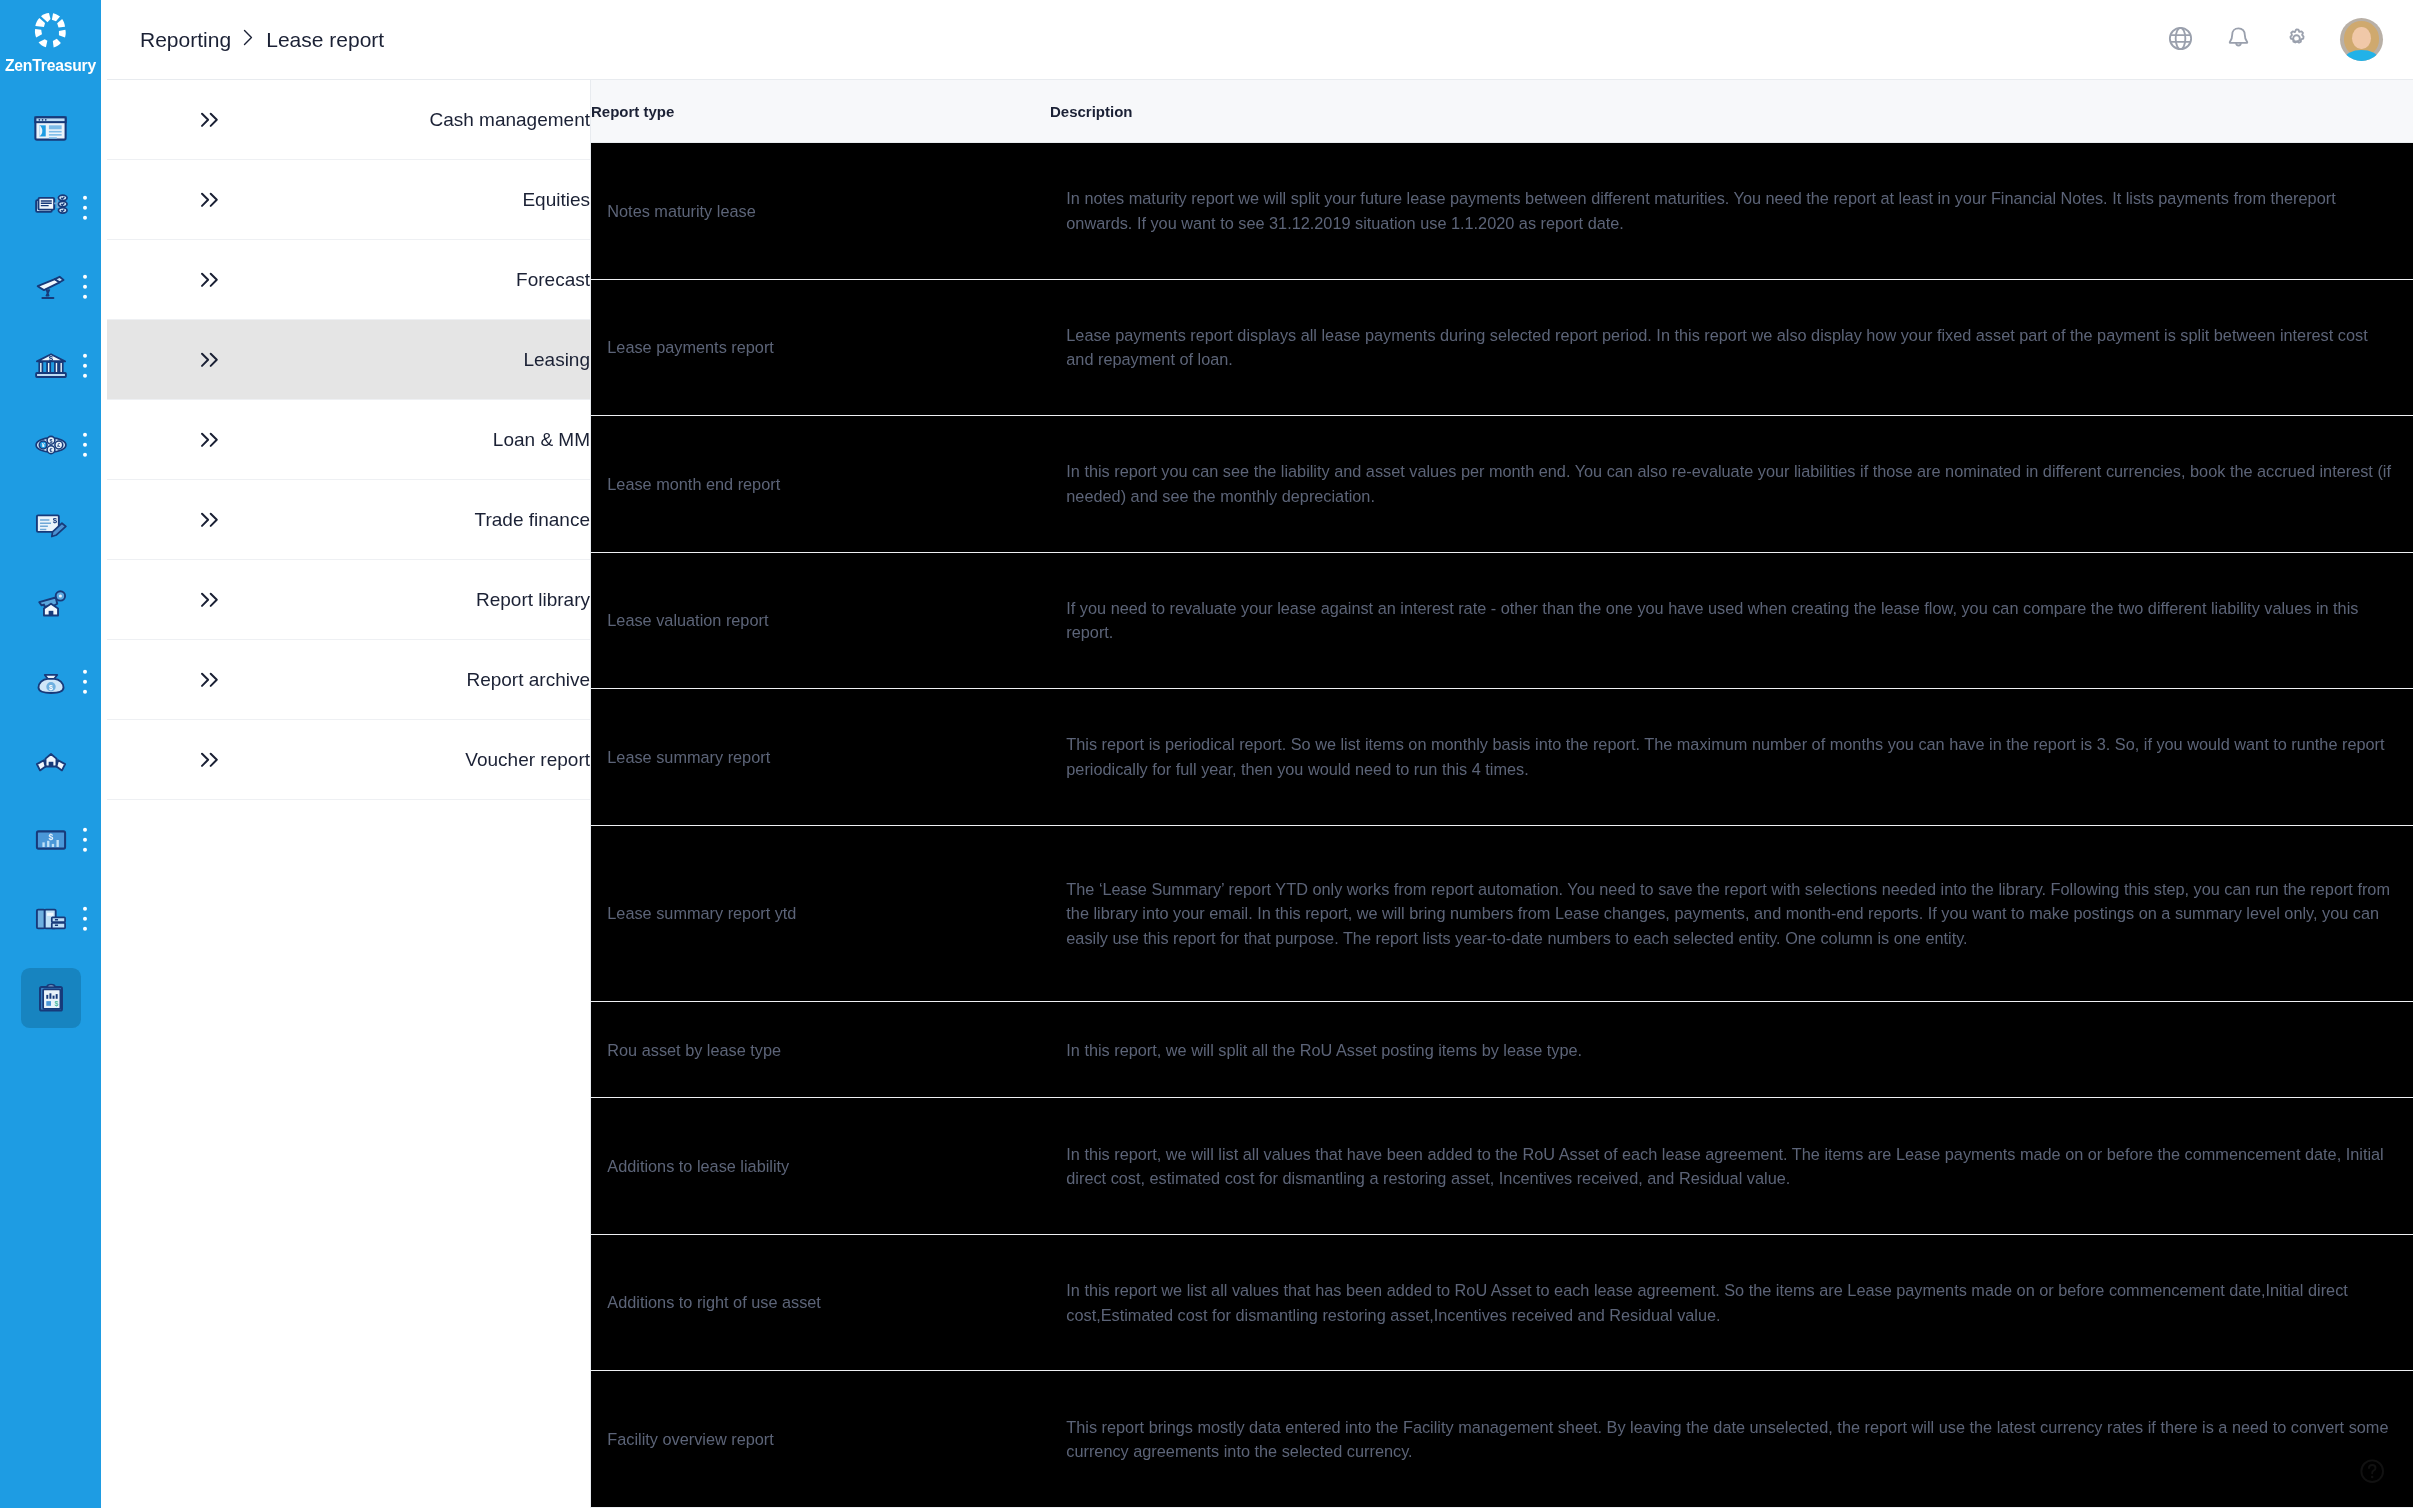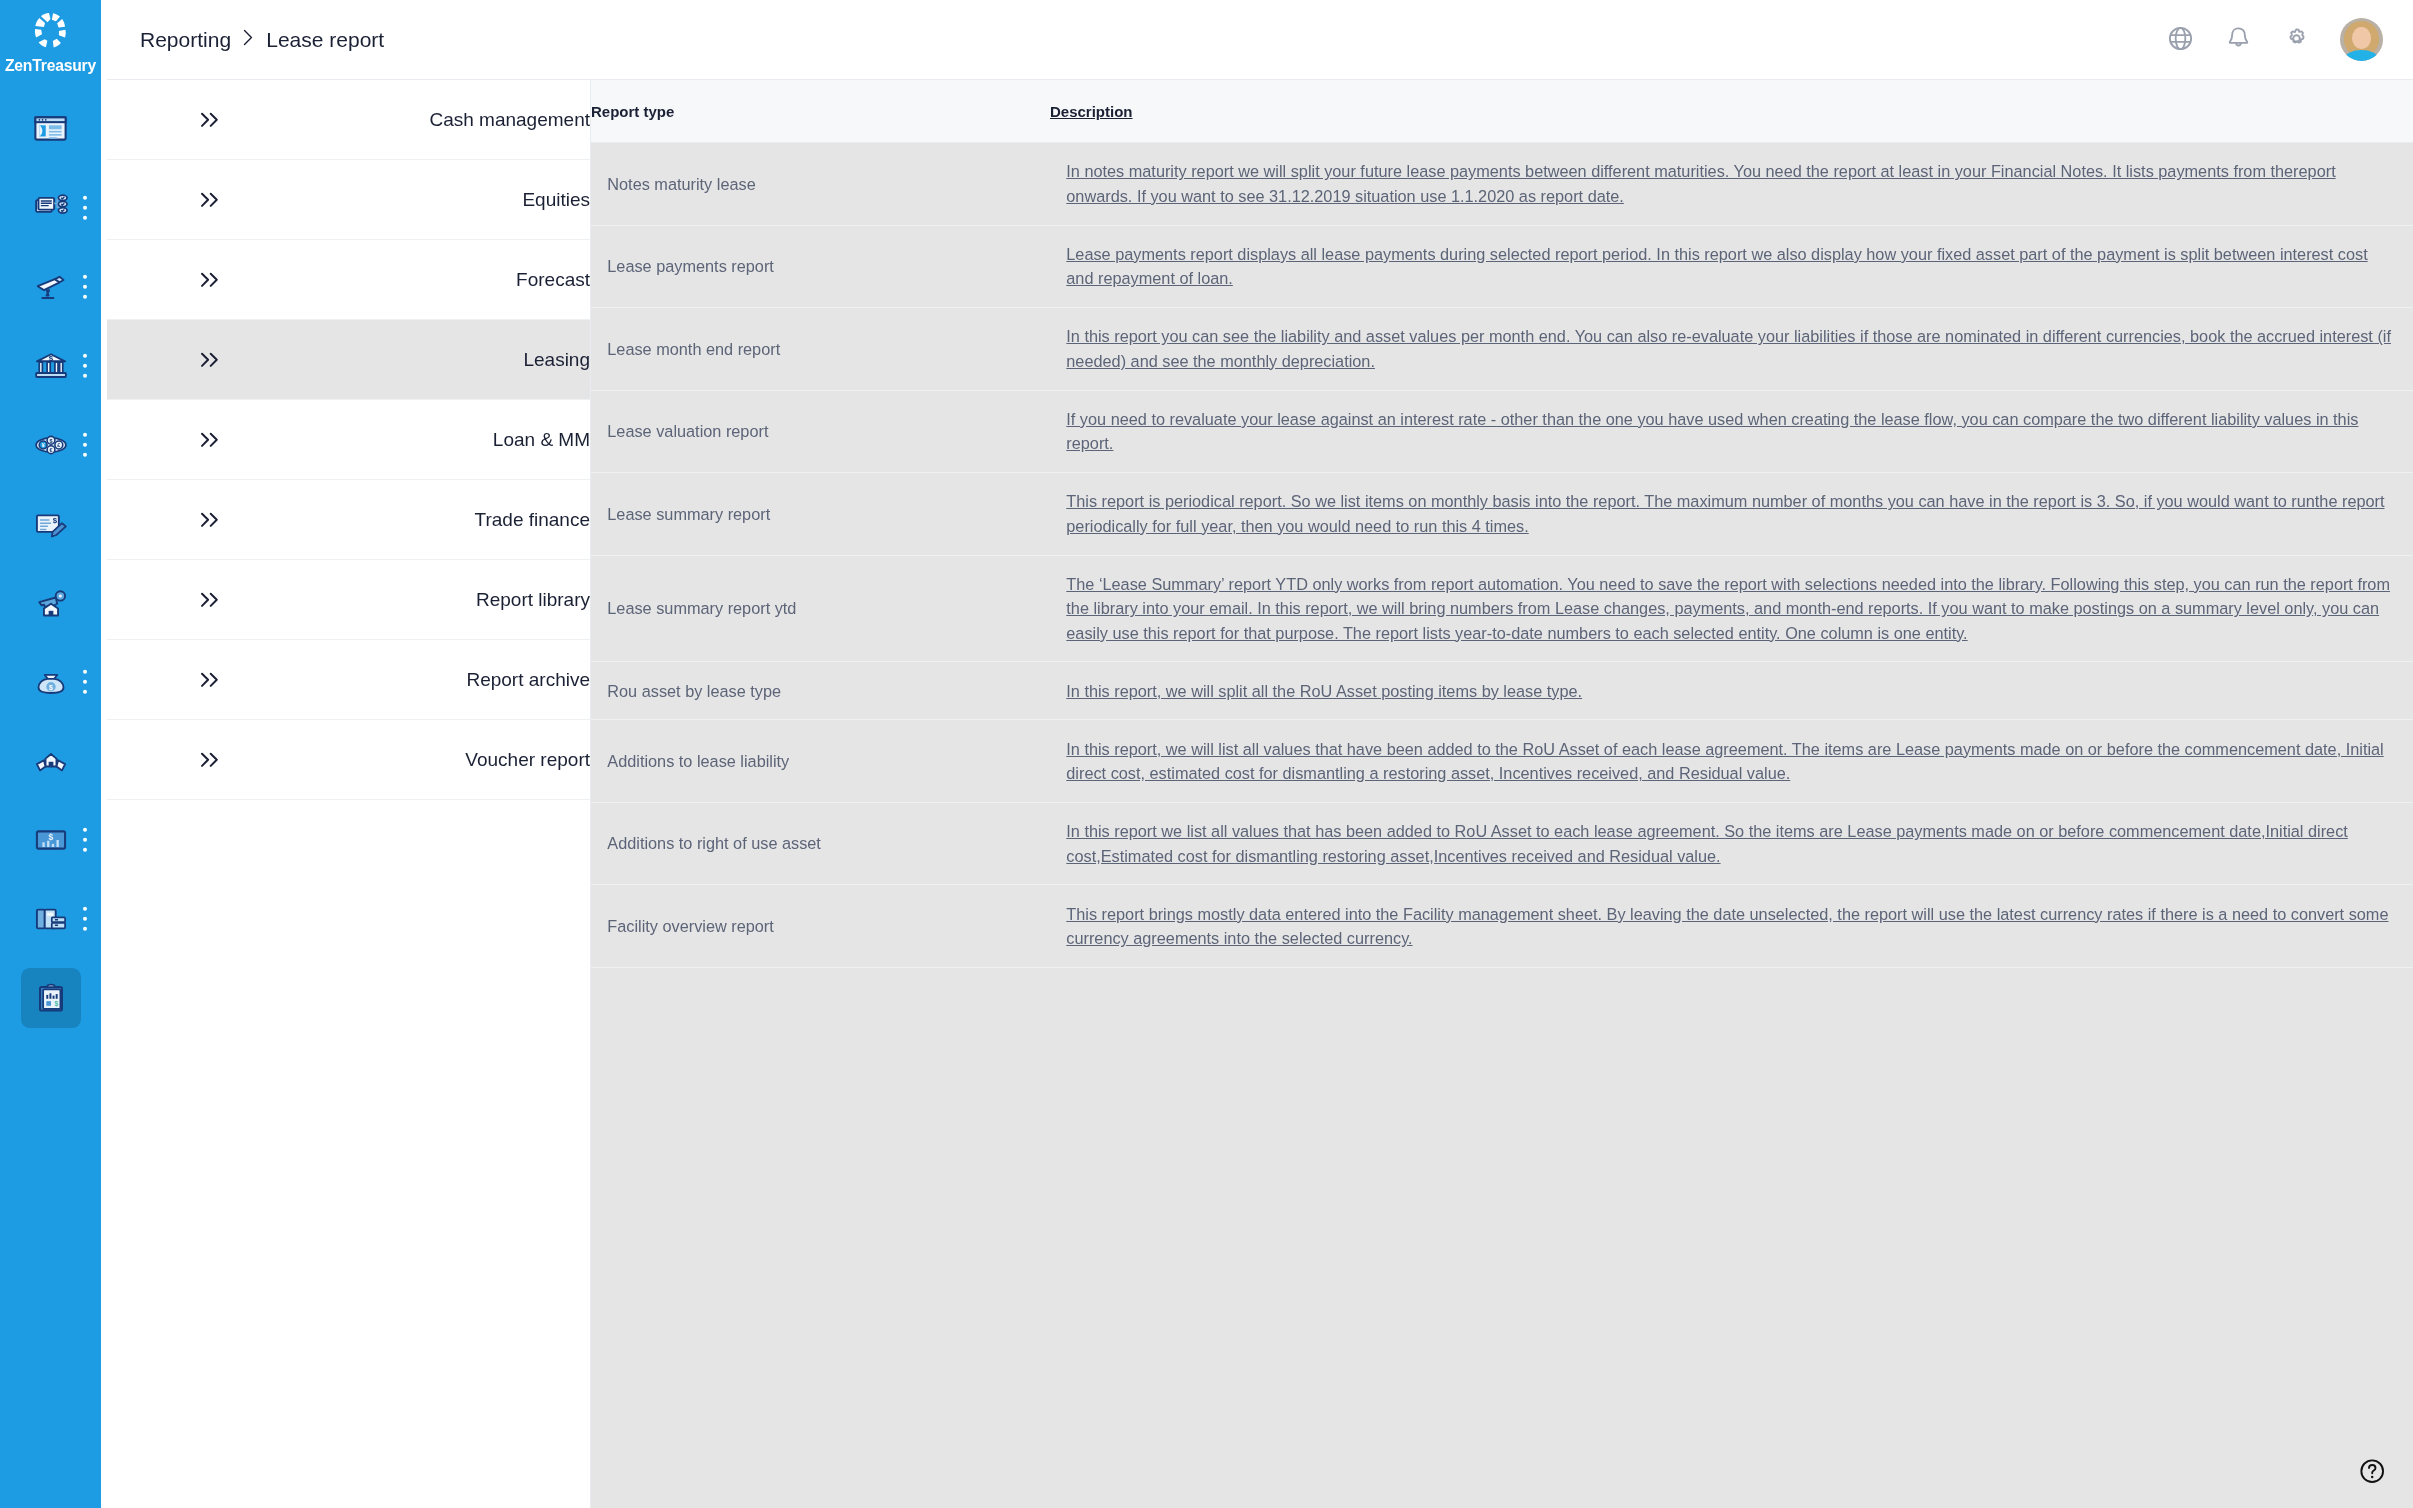--- a/index.html
+++ b/index.html
@@ -189,22 +189,21 @@
     align-items: center;
   }
   .nav-label { line-height: 1; }
   .navlist-filler { flex: 1; background: #ffffff; }
 
   
   .tablewrap {
     flex: 1;
     min-width: 0;
     display: flex;
-    flex-direction: column;
-    background: #e5e5e5;
+    background: #000000;
     padding-left: 0;
   }
   table.report {
     width: 100%;
     border-collapse: collapse;
     table-layout: fixed;
   }
   table.report thead th {
     background: #f7f8fa;
     text-align: left;
@@ -215,21 +214,20 @@
     border-bottom: 1.3px solid #e8ebef;
     vertical-align: middle;
   }
   th.c-type, td.c-type {
     width: 459px;
     padding-left: 16.3px;
   }
   th.c-desc, td.c-desc {
     padding-left: 16.3px;
     padding-right: 19px;
-    text-decoration: underline;
   }
   table.report tbody td {
     font-size: 16.3px;
     color: #5c6478;
     border-bottom: 1.3px solid #eef0f3;
     vertical-align: middle;
     padding-top: 16.3px;
     padding-bottom: 16.3px;
     line-height: 1.5;
   }

